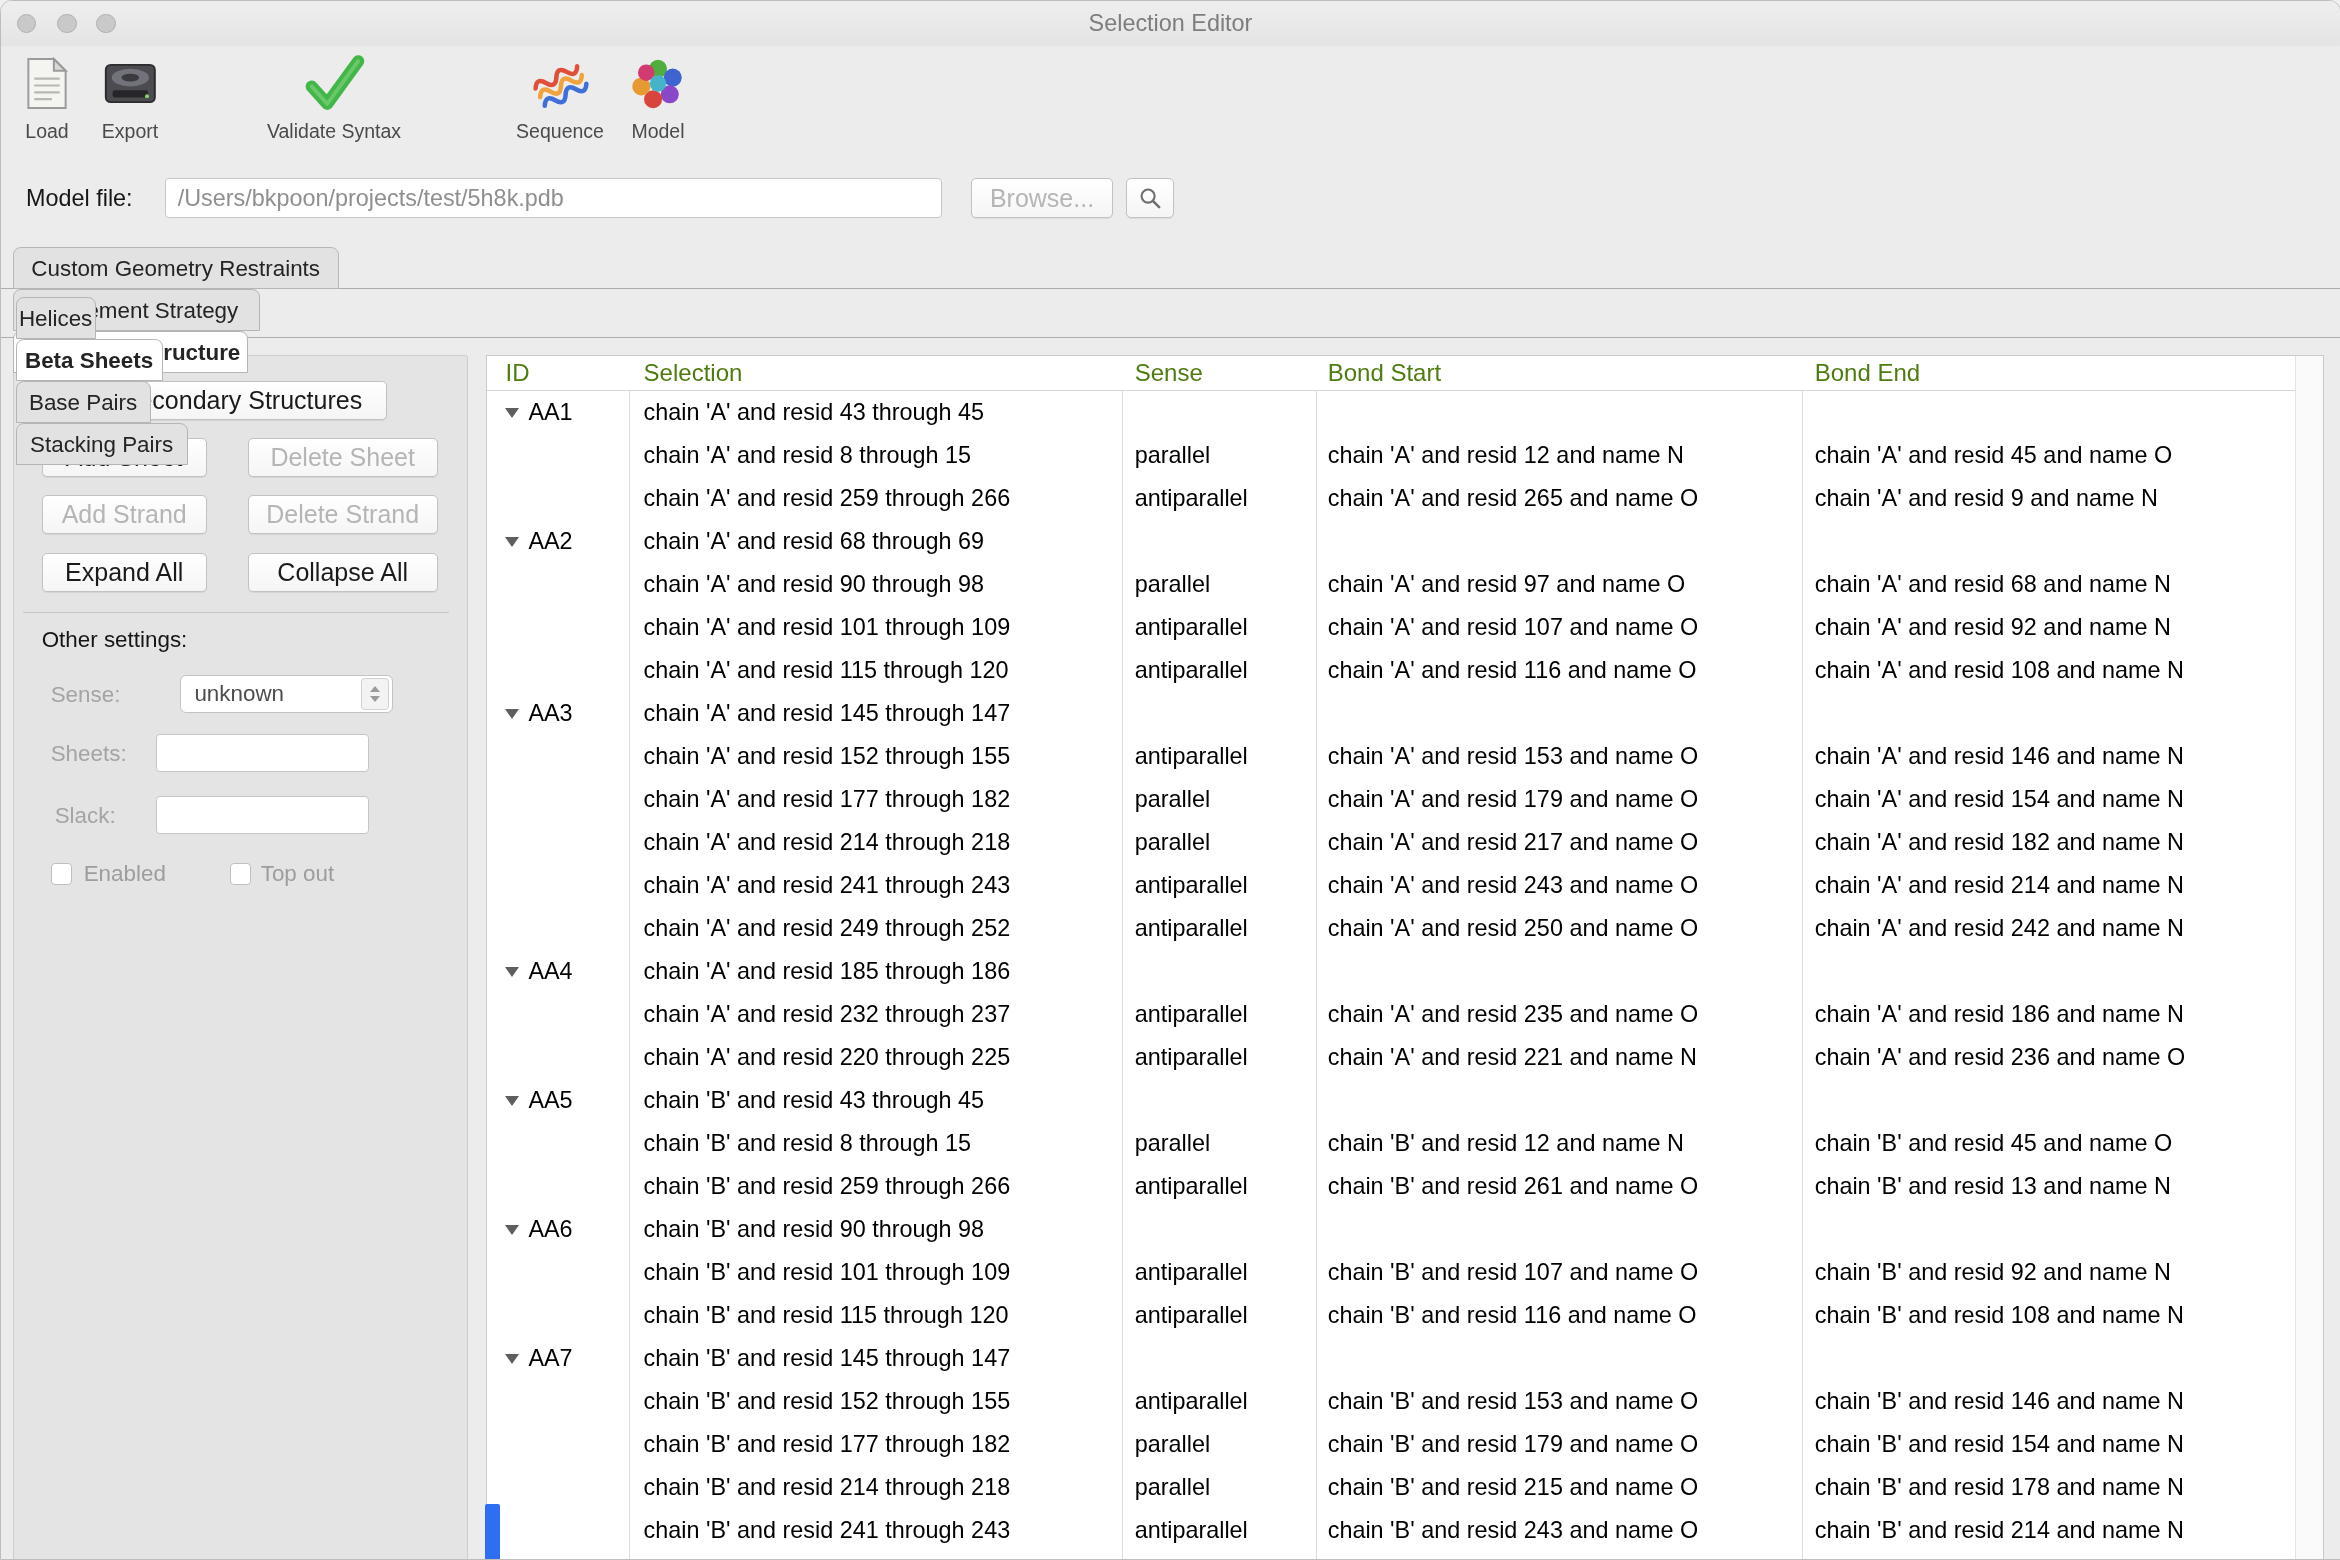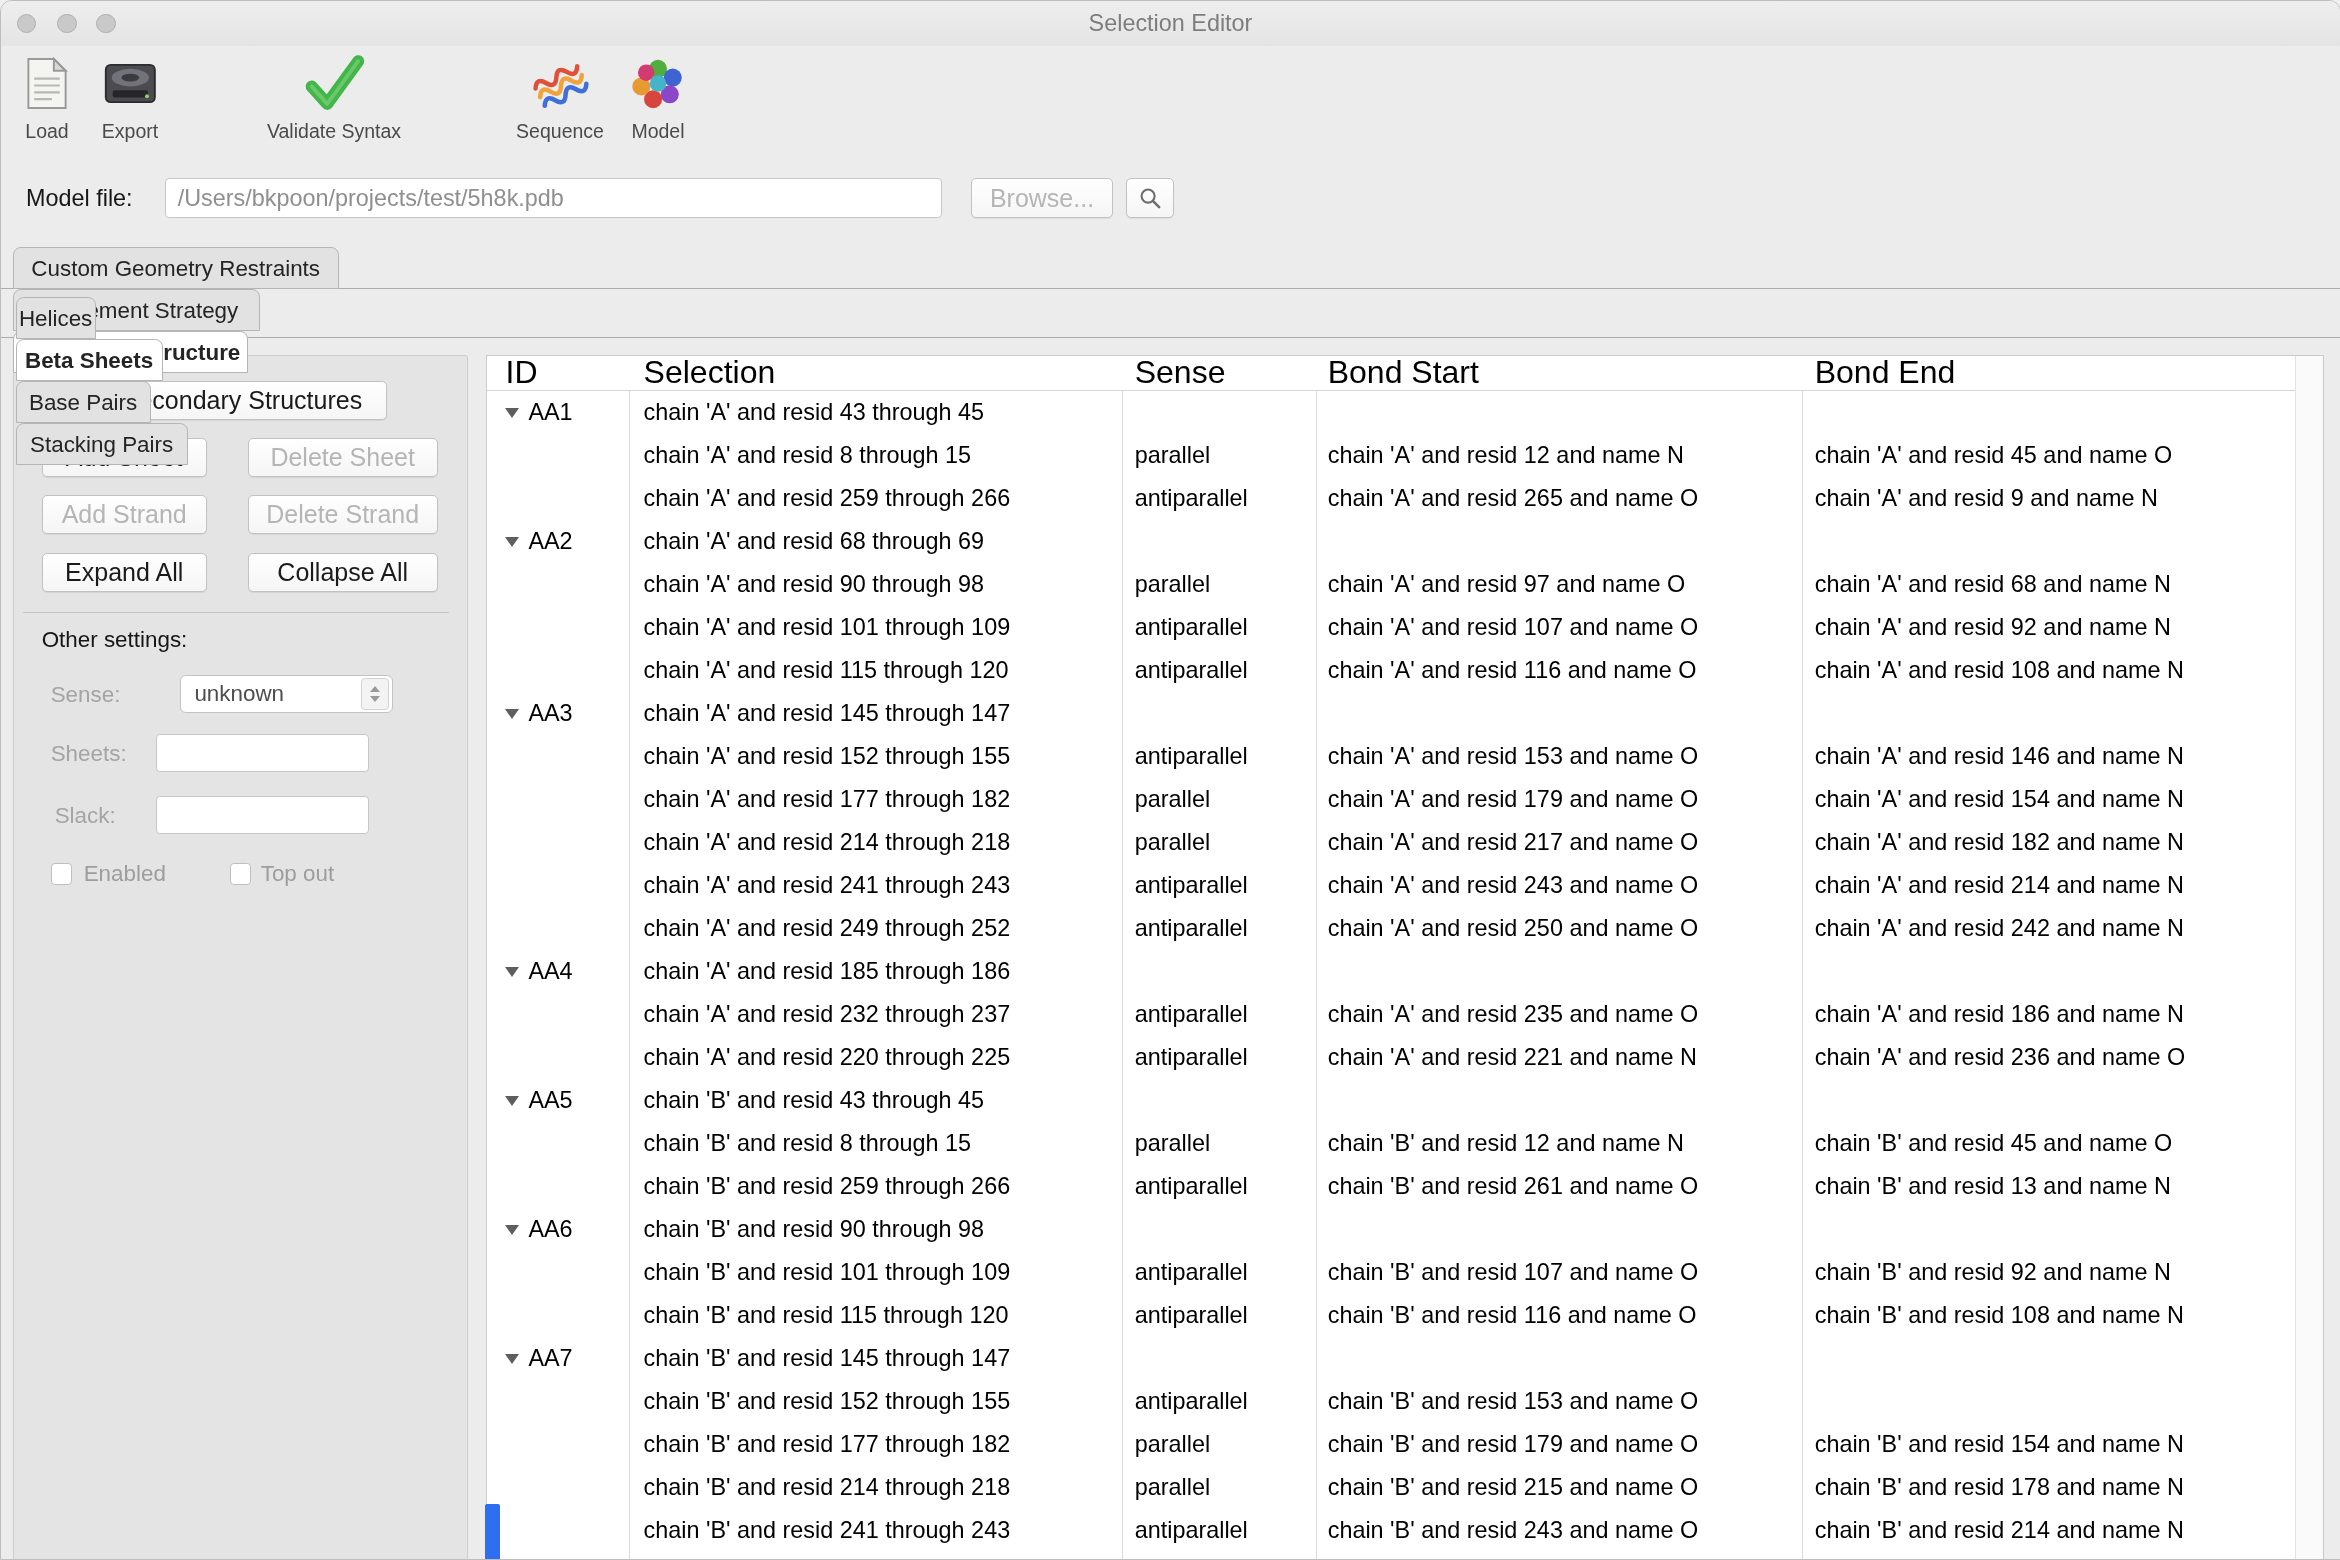--- a/index.html
+++ b/index.html
@@ -42,21 +42,21 @@
   .dd-value{flex:1;padding-left:13.7px;font-size:22.4px;color:#4d4d4d;}
   .dd-stepper{width:26px;height:30px;margin-right:2.9px;background:#f3f3f3;border:1px solid #d2d2d2;border-radius:3.9px;display:flex;flex-direction:column;align-items:center;justify-content:center;}
   .chev-up{width:0;height:0;border-left:5.9px solid transparent;border-right:5.9px solid transparent;border-bottom:6.8px solid #9a9a9a;}
   .chev-down{width:0;height:0;border-left:5.9px solid transparent;border-right:5.9px solid transparent;border-top:6.8px solid #9a9a9a;margin-top:3.9px;}
   .cb{position:absolute;width:21.5px;height:21.5px;background:#fff;border:1px solid #bfbfbf;border-radius:3.9px;box-sizing:border-box;}
   .cb-label{position:absolute;font-size:22.4px;color:#9d9d9d;height:23.4px;line-height:23.4px;}
 
   
   .table{position:absolute;left:485px;top:354px;width:1838px;height:1206px;background:#ffffff;border:1px solid #cacaca;box-sizing:border-box;overflow:hidden;}
   .thead{position:absolute;left:0;top:0;width:1810px;height:34px;display:grid;grid-template-columns:142px 493px 194px 486px 495px;border-bottom:1px solid #d6d6d6;background:#fff;z-index:2;}
-  .th{font-size:32px;color:#000000;line-height:33px;white-space:nowrap;overflow:hidden;}
+  .th{font-size:24px;color:#4d7c0f;line-height:33px;white-space:nowrap;overflow:hidden;}
   .vline{position:absolute;top:0;width:1px;height:100%;background:#dcdcdc;z-index:1;}
   .tbody{position:absolute;left:0;top:35px;width:1810px;}
   .trow{display:grid;grid-template-columns:142px 493px 194px 486px 495px;height:43px;align-items:center;}
   .tcell{font-size:23.4px;color:#000;white-space:nowrap;overflow:hidden;line-height:43px;}
   .c-id{padding-left:17.6px;display:flex;align-items:center;}
   .c-selection{padding-left:14.6px;}
   .c-sense{padding-left:12.7px;}
   .c-bond_start{padding-left:11.7px;}
   .c-bond_end{padding-left:12.7px;}
   .disclosure{width:0;height:0;border-left:7.8px solid transparent;border-right:7.8px solid transparent;border-top:10.7px solid #5e5e5e;display:inline-block;}
@@ -413,20 +413,21 @@
           <div class="tcell c-selection">chain 'B' and resid 145 through 147</div>
           <div class="tcell c-sense"></div>
           <div class="tcell c-bond_start"></div>
           <div class="tcell c-bond_end"></div>
         </div>
         <div class="trow">
           <div class="tcell c-id"></div>
           <div class="tcell c-selection">chain 'B' and resid 152 through 155</div>
           <div class="tcell c-sense">antiparallel</div>
           <div class="tcell c-bond_start">chain 'B' and resid 153 and name O</div>
+          <div class="tcell c-bond_end">chain 'B' and resid 146 and name N</div>
         </div>
         <div class="trow">
           <div class="tcell c-id"></div>
           <div class="tcell c-selection">chain 'B' and resid 177 through 182</div>
           <div class="tcell c-sense">parallel</div>
           <div class="tcell c-bond_start">chain 'B' and resid 179 and name O</div>
           <div class="tcell c-bond_end">chain 'B' and resid 154 and name N</div>
         </div>
         <div class="trow">
           <div class="tcell c-id"></div>

